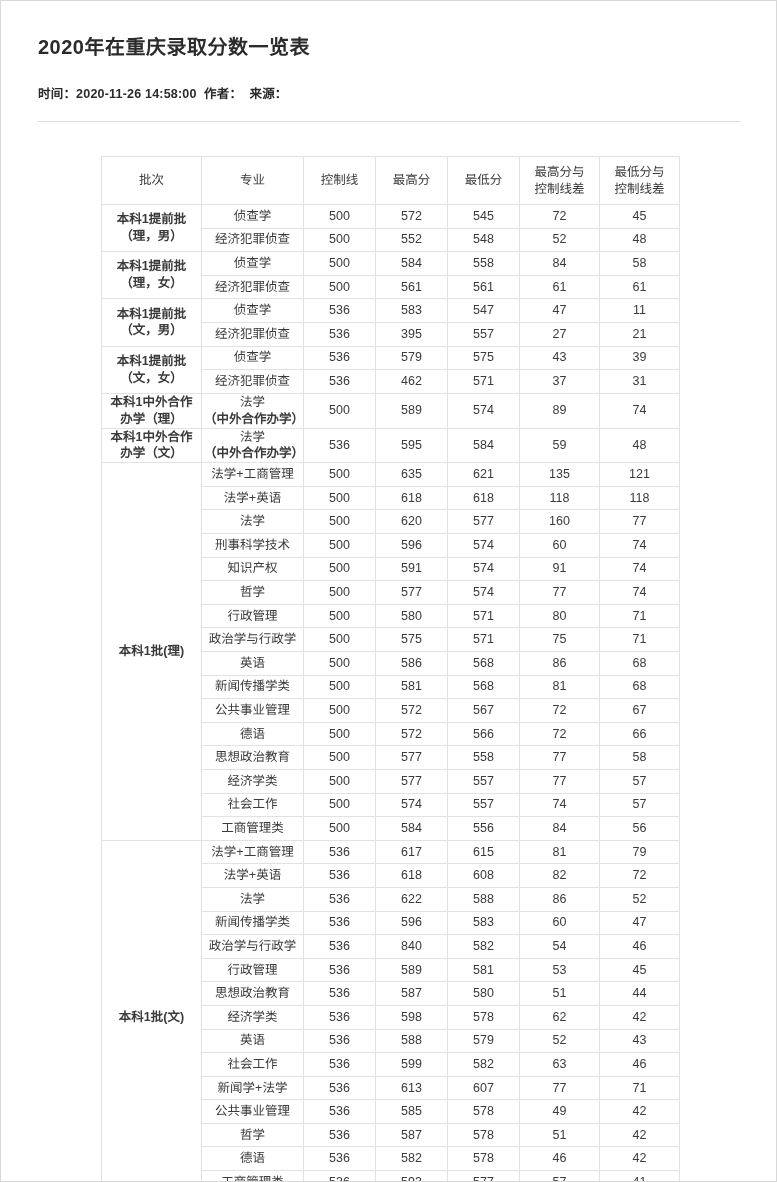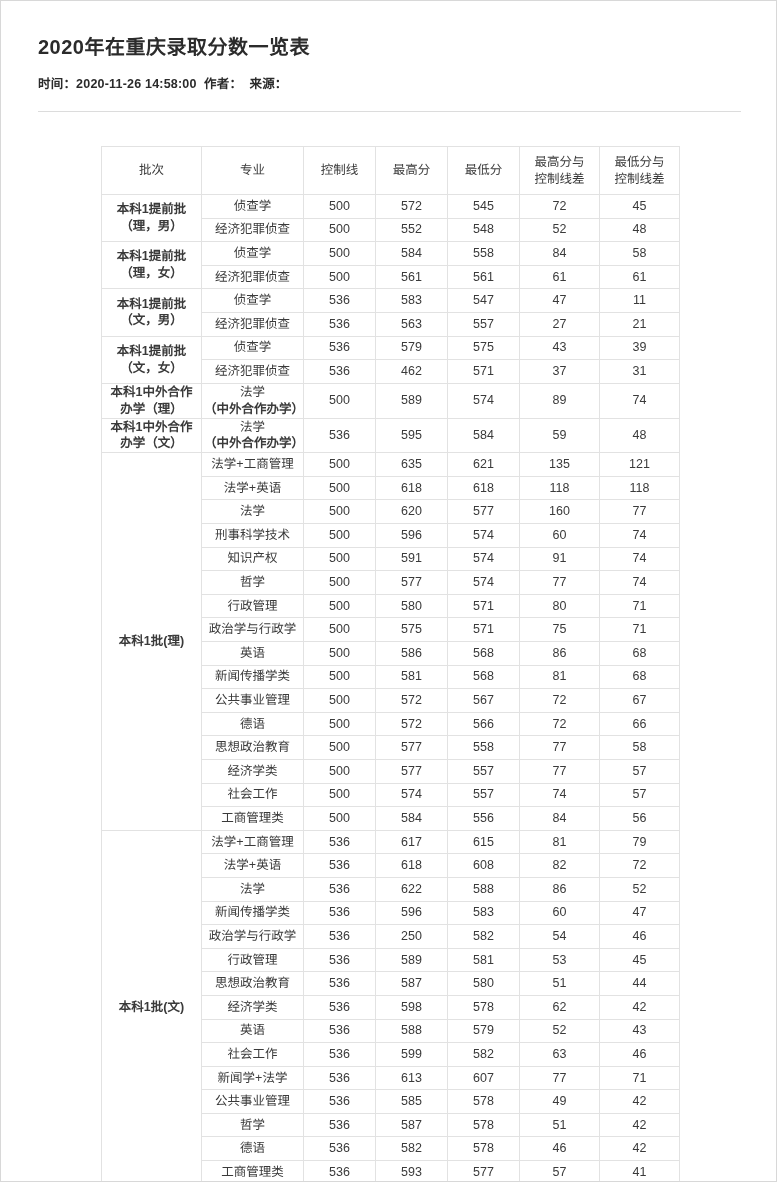--- a/index.html
+++ b/index.html
@@ -26,21 +26,21 @@
   }
   .article-title {
     font-size: 20px;
     font-weight: bold;
     color: #2b2b2b;
     letter-spacing: 0.5px;
     line-height: 1.4;
     margin: 4px 0 0 0;
   }
   .article-meta {
-    margin-top: 12px;
+    margin-top: 22px;
     font-size: 12.5px;
     font-weight: bold;
     color: #2b2b2b;
     letter-spacing: 0.2px;
     white-space: pre;
   }
   .divider {
     margin-top: 19px;
     height: 1px;
     background: #dcdcdc;
@@ -200,21 +200,21 @@
               <td><span>侦查学</span></td>
               <td class="num">536</td>
               <td class="num">583</td>
               <td class="num">547</td>
               <td class="num">47</td>
               <td class="num">11</td>
             </tr>
             <tr>
               <td><span>经济犯罪侦查</span></td>
               <td class="num">536</td>
-              <td class="num">563</td>
+              <td class="num">395</td>
               <td class="num">557</td>
               <td class="num">27</td>
               <td class="num">21</td>
             </tr>
             <tr>
               <td class="batch-cell" rowspan="2">
                 <div>本科1提前批</div>
                 <div>（文，女）</div>
               </td>
               <td><span>侦查学</span></td>
@@ -418,21 +418,21 @@
               <td><span>新闻传播学类</span></td>
               <td class="num">536</td>
               <td class="num">596</td>
               <td class="num">583</td>
               <td class="num">60</td>
               <td class="num">47</td>
             </tr>
             <tr>
               <td><span>政治学与行政学</span></td>
               <td class="num">536</td>
-              <td class="num">250</td>
+              <td class="num">840</td>
               <td class="num">582</td>
               <td class="num">54</td>
               <td class="num">46</td>
             </tr>
             <tr>
               <td><span>行政管理</span></td>
               <td class="num">536</td>
               <td class="num">589</td>
               <td class="num">581</td>
               <td class="num">53</td>

